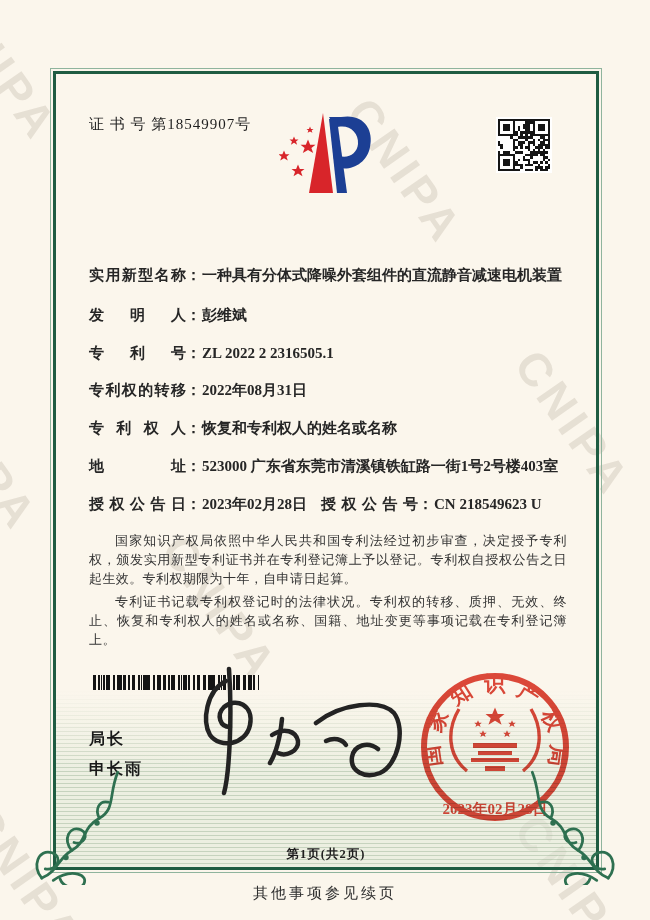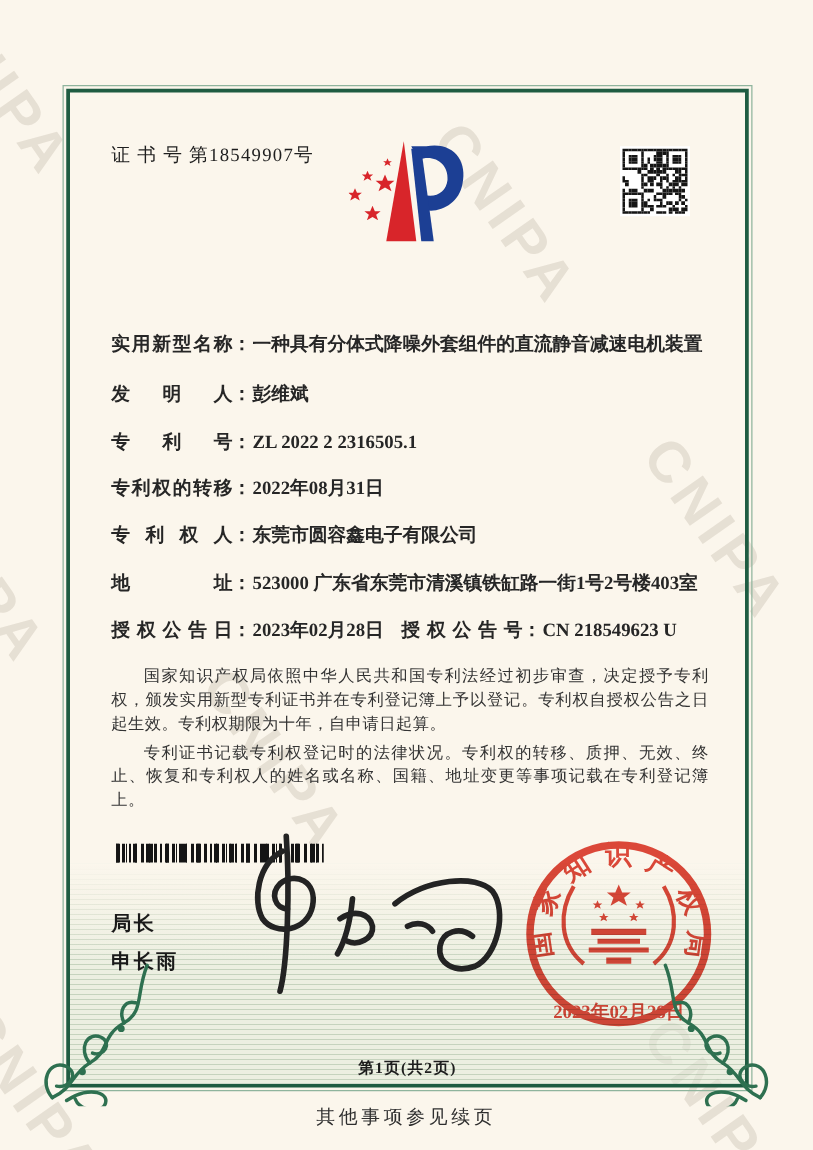--- a/index.html
+++ b/index.html
@@ -561,21 +561,21 @@
   <div class="frow" style="top:197px">
     <span class="flabel">实用新型名称</span><span class="fcolon">：</span><span>一种具有分体式降噪外套组件的直流静音减速电机装置</span>
   </div>
   <div class="frow" style="top:275px">
     <span class="flabel">专利号</span><span class="fcolon">：</span><span>ZL 2022 2 2316505.1</span>
   </div>
   <div class="frow" style="top:312px">
     <span class="flabel">专利权的转移</span><span class="fcolon">：</span><span>2022年08月31日</span>
   </div>
   <div class="frow" style="top:350px">
-    <span class="flabel">专利权人</span><span class="fcolon">：</span><span>东莞市圆容鑫电子有限公司</span>
+    <span class="flabel">专利权人</span><span class="fcolon">：</span><span>恢复和专利权人的姓名或名称</span>
   </div>
   <div class="frow" style="top:388px">
     <span class="flabel">地址</span><span class="fcolon">：</span><span>523000 广东省东莞市清溪镇铁缸路一街1号2号楼403室</span>
   </div>
   <div class="frow" style="top:426px">
     <span class="flabel">授权公告日</span><span class="fcolon">：</span><span>2023年02月28日</span>
     <span class="pair2">
       <span class="flabel">授权公告号</span><span class="fcolon">：</span><span>CN 218549623 U</span>
     </span>
   </div>

